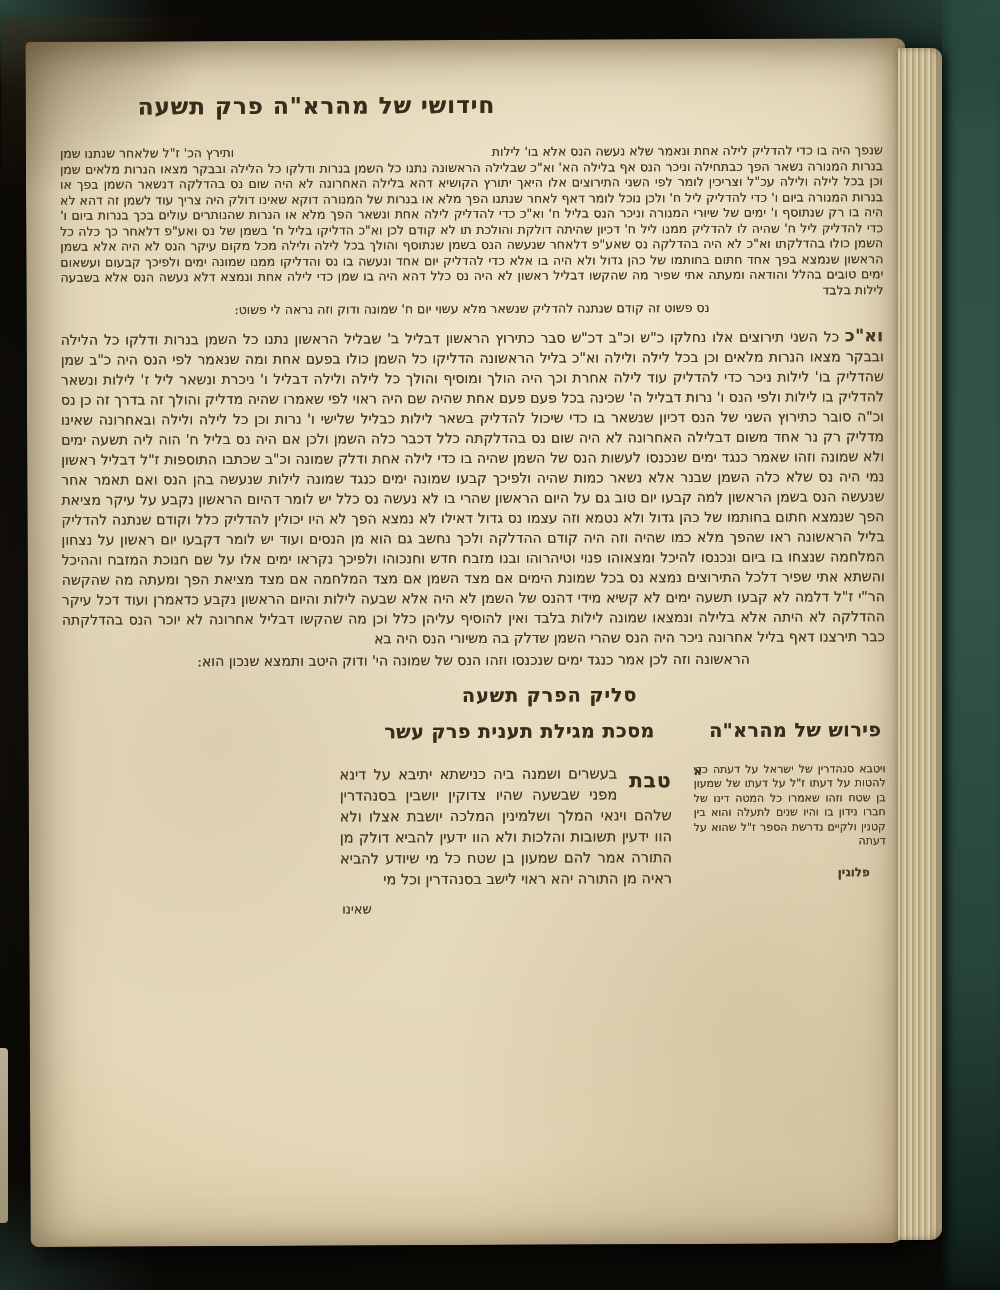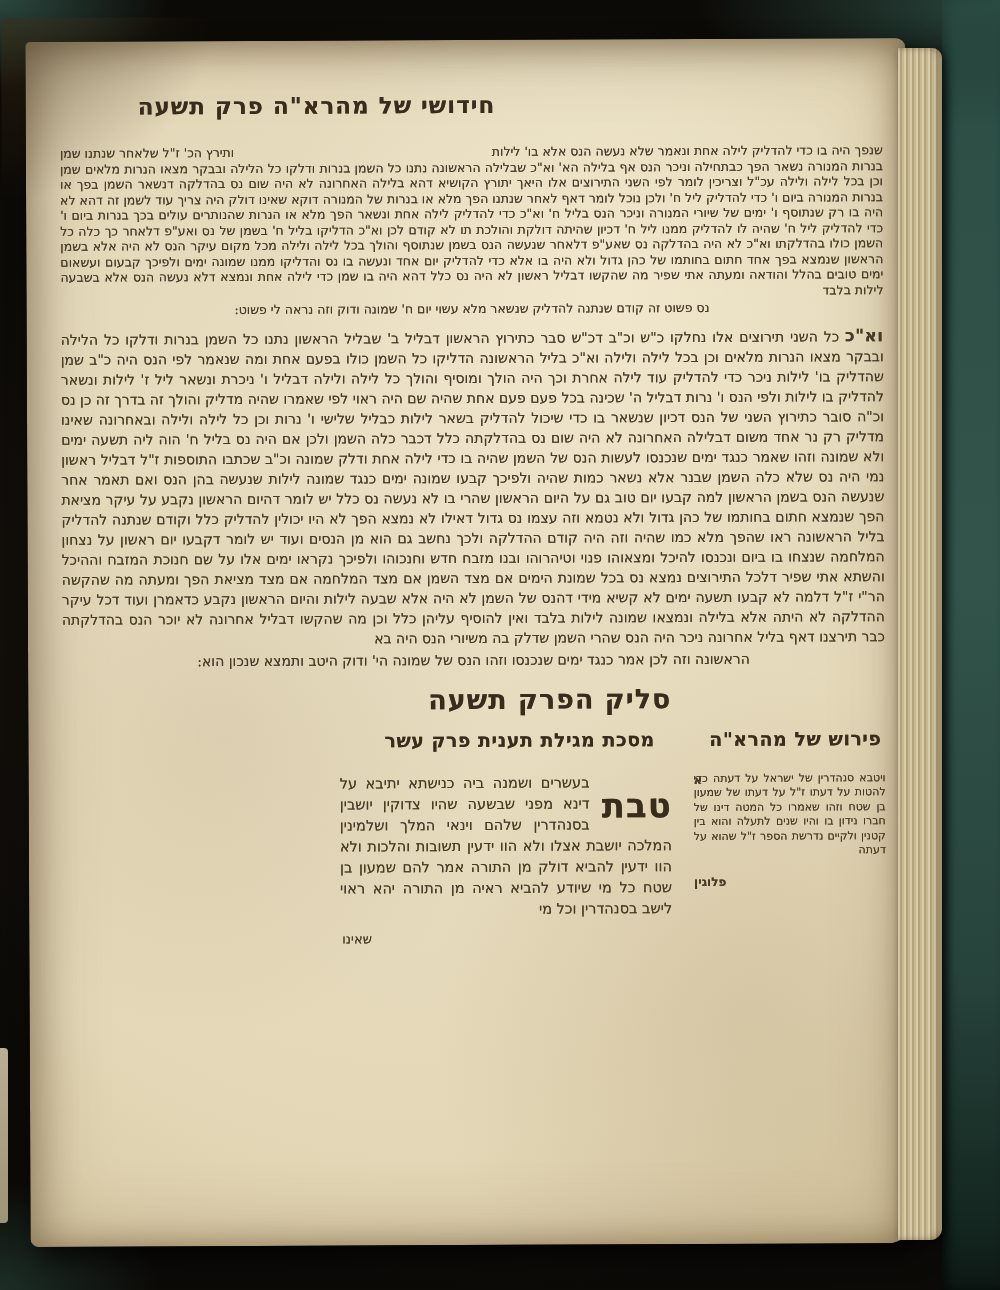--- a/index.html
+++ b/index.html
@@ -43,30 +43,30 @@
   .title{margin:0;font-size:23px;line-height:30px;font-weight:bold;color:#382d1d;
     text-align:left;padding-left:78px;letter-spacing:1px;}
   .para{text-align:justify;}
   .para1{margin-top:24px;font-size:12.5px;line-height:15.5px;}
   .para1 .first-line{display:flex;justify-content:space-between;gap:60px;}
   .para1 .first-line span:first-child{flex:0 1 auto;max-width:58%;}
   .para2{margin-top:10px;font-size:14px;line-height:20px;}
   .opening-word{font-weight:bold;font-size:17px;letter-spacing:.5px;}
   .centered-line{text-align:center;margin-top:2px;}
   .selik-wrap{text-align:center;margin-top:14px;}
-  .selik{display:inline-block;position:relative;left:76px;font-size:27px;font-weight:bold;color:#382d1d;letter-spacing:1px;}
+  .selik{display:inline-block;position:relative;left:76px;font-size:19px;font-weight:bold;color:#382d1d;letter-spacing:1px;}
   .headers-row{position:relative;height:32px;margin-top:14px;font-weight:bold;font-size:19px;color:#382d1d;}
   .hdr-right{position:absolute;right:4px;top:0;letter-spacing:.5px;}
   .hdr-left{position:absolute;left:322px;top:0;letter-spacing:.5px;}
   .columns{display:flex;margin-top:12px;align-items:flex-start;}
   .col-right{position:relative;width:192px;font-size:11px;line-height:14.5px;text-align:justify;margin-left:22px;}
   .sec-num{position:absolute;left:0;top:1px;font-weight:bold;font-size:12px;}
-  .end-word{margin-top:16px;text-align:left;padding-right:16px;font-size:12px;font-weight:bold;}
+  .end-word{margin-top:16px;text-align:right;padding-right:16px;font-size:12px;font-weight:bold;}
   .col-left{width:332px;font-size:14.5px;line-height:21px;text-align:justify;}
-  .big-word{float:right;font-size:34px;font-weight:bold;line-height:30px;margin-left:12px;margin-top:18px;color:#382d1d;letter-spacing:1px;}
+  .big-word{float:right;font-size:20px;font-weight:bold;line-height:30px;margin-left:12px;margin-top:2px;color:#382d1d;letter-spacing:1px;}
   .catchword{clear:both;text-align:left;margin-top:8px;font-size:13px;padding-left:2px;}
 </style>
 </head>
 <body>
 
 <div class="scene">
 
   <div class="cover-strip-right"></div>
   <div class="cover-corner tl"></div>
   <div class="cover-corner tr"></div>

